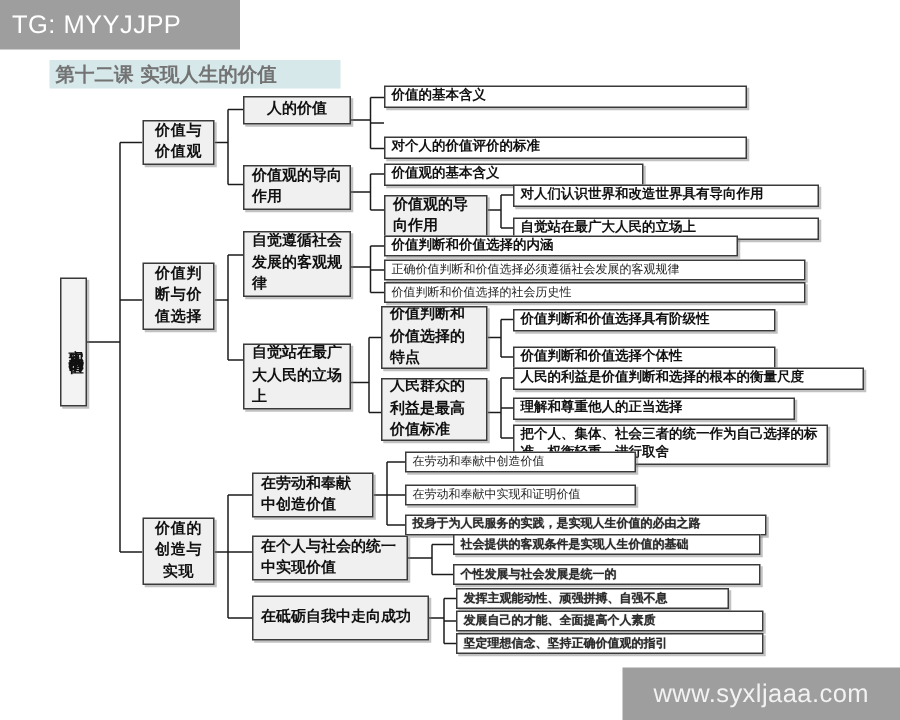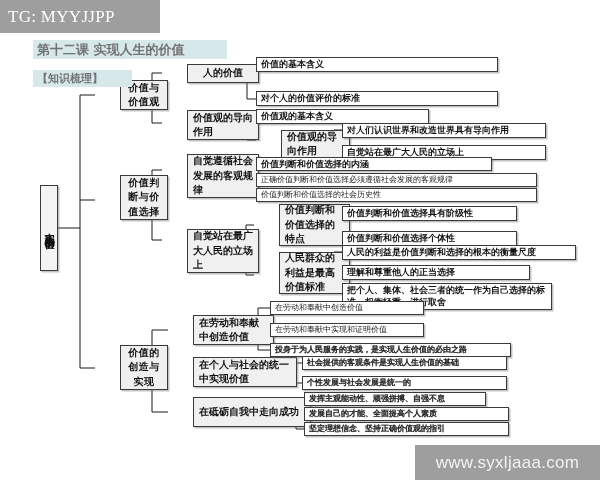--- a/index.html
+++ b/index.html
@@ -15,21 +15,21 @@
   
   .tagbar{
     position:absolute;
     background:#9e9e9e;
     color:#ffffff;
     display:flex;align-items:center;
     font-family:"Liberation Sans",sans-serif;
     white-space:nowrap;
     letter-spacing:.3px;
   }
-  #tg-bar{left:0;top:0;width:152px;height:33px;font-size:17px;padding-left:8px;font-family:Liberation Serif, serif;}
+  #tg-bar{left:0;top:0;width:152px;height:33px;font-size:17px;padding-left:8px;}
   #wm-bar{left:415px;top:445px;width:185px;height:35px;font-size:17px;
           justify-content:center;color:#f2f2f2;}
 
   
   .banner{
     position:absolute;
     background:#d6e8ea;
     color:#737373;
     font-family:"DejaVu Sans",sans-serif;
     font-weight:bold;
@@ -74,21 +74,20 @@
   
   .node.lv1,.node.lv2{
     background:#f0f0f0;
     font-weight:bold;
     font-size:10px;
     line-height:1.45;
     letter-spacing:.5px;
     padding:4px 5px;
     text-align:center;
     justify-content:center;
-    margin-left:25px;
   }
   .node.lv2{font-weight:bold;text-align:left;justify-content:flex-start;letter-spacing:0;}
   .node.lv2.ctr{text-align:center;justify-content:center;}
 
   
   .node.leaf{
     background:#ffffff;
     font-size:9px;
     font-weight:bold;
     line-height:1.35;
@@ -303,23 +302,20 @@
   <div class="node leaf blur" style="left:304px;top:407px;width:205px;height:14px;">
     <span class="txt">发展自己的才能、全面提高个人素质</span>
   </div>
   <div class="node leaf blur" style="left:304px;top:422px;width:205px;height:14px;">
     <span class="txt">坚定理想信念、坚持正确价值观的指引</span>
   </div>
 
   <div class="banner" id="title-banner">
     <span>第十二课 实现人生的价值</span>
   </div>
-  <div class="banner" id="sub-banner">
-    <span>【知识梳理】</span>
-  </div>
 
   <div class="tagbar" id="tg-bar">
     <span>TG: MYYJJPP</span>
   </div>
   <div class="tagbar" id="wm-bar">
     <span>www.syxljaaa.com</span>
   </div>
 
 </div>
 

